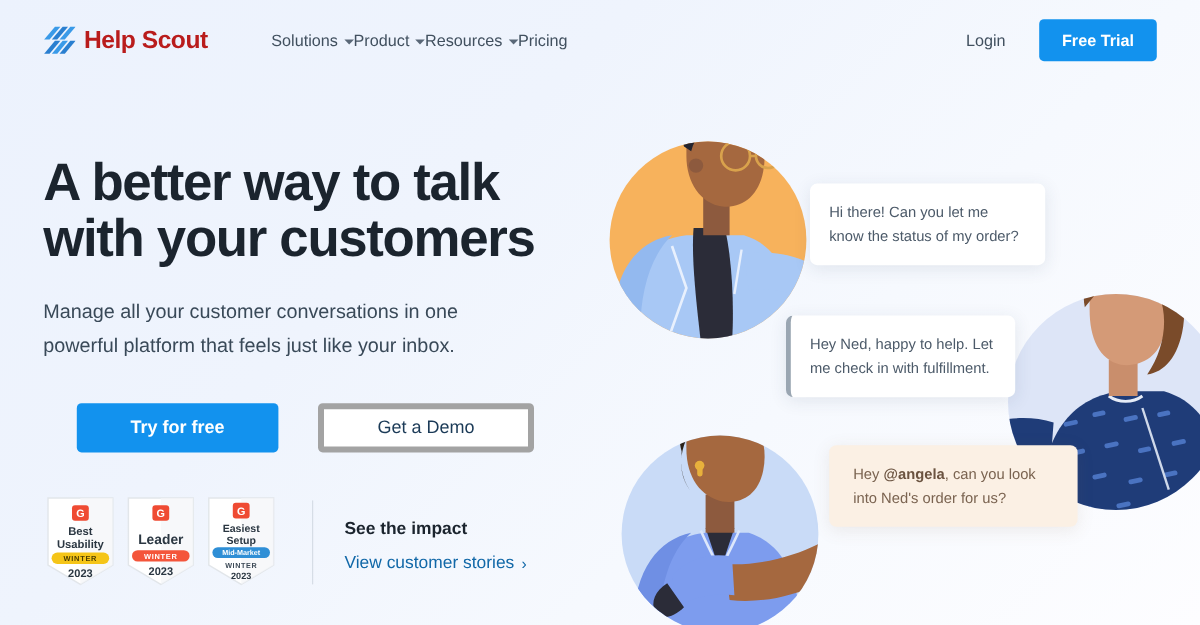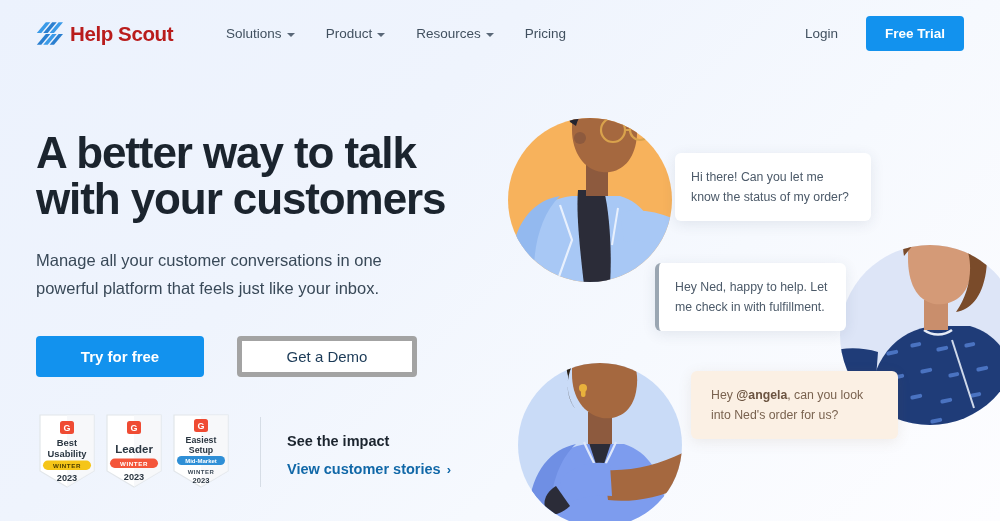--- a/index.html
+++ b/index.html
@@ -21,21 +21,21 @@
     padding: 0 36px;
     position: relative;
     z-index: 50;
   }
   .brand { display: flex; align-items: center; gap: 7px; cursor: pointer; }
   .logo-mark { width: 27px; height: 25px; display: block; }
   .brand-name {
     font-size: 20.5px; font-weight: bold; color: #b91c1c;
     letter-spacing: -0.4px; white-space: nowrap;
   }
-  .nav { display: flex; align-items: center; gap: 31px; margin-left: 53px; }
+  .nav { display: flex; align-items: center; margin-left: 53px; }
   .nav-item {
     font-size: 13.5px; color: #41505f; display: flex; align-items: center;
     gap: 5px; cursor: pointer; white-space: nowrap;
   }
   .caret {
     width: 0; height: 0;
     border-left: 4px solid transparent;
     border-right: 4px solid transparent;
     border-top: 4.5px solid #5a6878;
     display: inline-block;
@@ -62,21 +62,21 @@
   }
   .subhead {
     margin-top: 24px;
     font-size: 16.5px; line-height: 28px; color: #394958;
     max-width: 380px;
   }
   .cta-row { margin-top: 34px; display: flex; gap: 33px; }
   .btn-primary {
     background: #1292ee; color: #fff; font-size: 15px; font-weight: bold;
     width: 168px; height: 41px; border-radius: 4px; border: none;
-    cursor: pointer; display: flex; align-items: center; justify-content: center;
+    cursor: pointer; display: flex; align-items: center; justify-content: center; margin-left: 28px;
   }
   .btn-secondary {
     background: #fff; color: #1b3a57; font-size: 15px; font-weight: normal;
     width: 180px; height: 41px; border-radius: 4px;
     border: 5px solid #a3a3a3; cursor: pointer;
     display: flex; align-items: center; justify-content: center;
   }
 
   
   .proof-row { margin-top: 36px; display: flex; align-items: stretch; }
@@ -85,21 +85,21 @@
   .badge svg { display: block; width: 62px; height: 78px; }
   .divider {
     width: 1px; background: #d6dde6;
     margin: 4px 0 4px 28px;
   }
   .impact { padding-left: 26px; padding-top: 20px; }
   .impact-title {
     font-size: 14.5px; font-weight: bold; color: #1b242e;
   }
   .impact-link {
-    margin-top: 12px; font-size: 14.5px; font-weight: bold;
+    margin-top: 12px; font-size: 14.5px; font-weight: normal;
     color: #1168a8; cursor: pointer; display: flex; align-items: center; gap: 6px;
   }
   .impact-link .arr { font-size: 13px; }
 
   
   .hero-right {
     position: absolute;
     left: 500px; top: 0;
     width: 500px; height: 365px;
     pointer-events: none;

